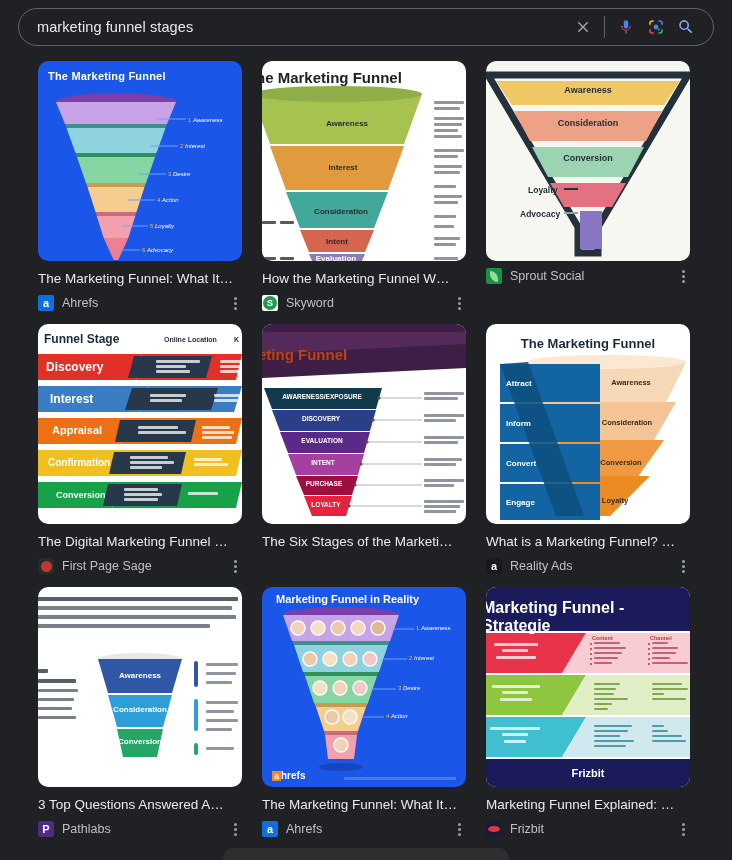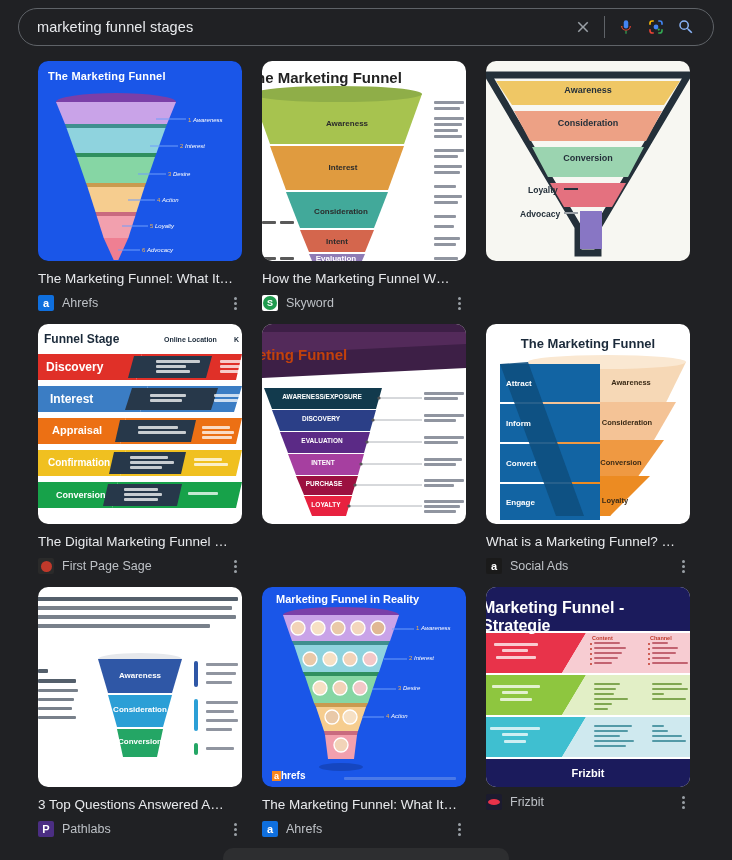--- a/index.html
+++ b/index.html
@@ -227,20 +227,31 @@
           <div class="band" style="left:52px;top:24px;width:100px;color:#24303a;font-size:9px">Awareness</div>
           <div class="band" style="left:52px;top:57px;width:100px;color:#24303a;font-size:9px">Consideration</div>
           <div class="band" style="left:52px;top:92px;width:100px;color:#24303a;font-size:9px">Conversion</div>
           <div class="lbl" style="left:42px;top:124px;color:#24303a;font-size:8.5px;font-weight:bold">Loyalty</div>
           <div class="lbl" style="left:34px;top:148px;color:#24303a;font-size:8.5px;font-weight:bold">Advocacy</div>
           <svg width="204" height="200" viewBox="0 0 204 200" style="position:absolute;inset:0">
             <line x1="78" y1="128" x2="92" y2="128" stroke="#24303a" stroke-width="2"></line>
             <line x1="78" y1="152" x2="92" y2="152" stroke="#9aa0a6" stroke-width="2"></line>
           </svg>
         </div>
+      </div>
+      <div class="cap-row">
+        <div class="fav" style="background:#1a8f4b">
+          <div style="width:8px;height:11px;background:#8fe08f;border-radius:0 8px 0 8px"></div>
+        </div>
+        <div class="src">Sprout Social</div>
+        <div class="kebab">
+            <i></i>
+            <i></i>
+            <i></i>
+          </div>
       </div>
     </div>
   </div>
 
   <div class="row">
 
     <div class="card">
       <div class="thumb">
         <div class="thumb-inner" style="background:#ffffff">
           <div class="t-title" style="left:6px;top:8px;font-size:12px;color:#1b2a3a">Funnel Stage</div>
@@ -358,20 +369,21 @@
             <div class="txtline" style="left:162px;top:134px;width:38px;height:2.5px"></div>
             <div class="txtline" style="left:162px;top:139px;width:32px;height:2.5px"></div>
             <div class="txtline" style="left:162px;top:155px;width:40px;height:2.5px"></div>
             <div class="txtline" style="left:162px;top:160px;width:30px;height:2.5px"></div>
             <div class="txtline" style="left:162px;top:176px;width:40px;height:2.5px"></div>
             <div class="txtline" style="left:162px;top:181px;width:36px;height:2.5px"></div>
             <div class="txtline" style="left:162px;top:186px;width:32px;height:2.5px"></div>
           </div>
         </div>
       </div>
+      <div class="cap-title">The Six Stages of the Marketi…</div>
     </div>
 
     <div class="card">
       <div class="thumb">
         <div class="thumb-inner" style="background:#ffffff">
           <div class="t-title" style="left:0;top:12px;width:204px;text-align:center;font-size:13px;color:#1b2a3a">The Marketing Funnel</div>
           <svg width="204" height="200" viewBox="0 0 204 200" style="position:absolute;inset:0">
             <path d="M42 38 H200 L124 192 H98 Z" fill="#f6d8b6"></path>
             <path d="M54 78 H190 L124 192 H98 Z" fill="#f4c396"></path>
             <path d="M68 116 H178 L124 192 H98 Z" fill="#ef9942"></path>
@@ -389,21 +401,21 @@
           <div class="lbl" style="left:20px;top:174px;color:#fff;font-size:8px;font-weight:bold">Engage</div>
           <div class="band" style="left:100px;top:54px;width:90px;color:#3a2a16;font-size:7.5px">Awareness</div>
           <div class="band" style="left:96px;top:94px;width:90px;color:#3a2a16;font-size:7.5px">Consideration</div>
           <div class="band" style="left:92px;top:134px;width:86px;color:#3a2a16;font-size:7.5px">Conversion</div>
           <div class="band" style="left:90px;top:172px;width:78px;color:#3a2a16;font-size:7.5px">Loyalty</div>
         </div>
       </div>
       <div class="cap-title">What is a Marketing Funnel? …</div>
       <div class="cap-row">
         <div class="fav" style="background:#1a1a1a;color:#fff">a</div>
-        <div class="src">Social Ads</div>
+        <div class="src">Reality Ads</div>
         <div class="kebab">
             <i></i>
             <i></i>
             <i></i>
           </div>
       </div>
     </div>
   </div>
 
   <div class="row">
@@ -590,20 +602,21 @@
             <div class="txtline" style="left:108px;top:153px;width:40px;height:2.2px;background:#2a7f8f"></div>
             <div class="txtline" style="left:108px;top:158px;width:32px;height:2.2px;background:#2a7f8f"></div>
             <div class="txtline" style="left:166px;top:138px;width:12px;height:2.2px;background:#2a7f8f"></div>
             <div class="txtline" style="left:166px;top:143px;width:16px;height:2.2px;background:#2a7f8f"></div>
             <div class="txtline" style="left:166px;top:148px;width:30px;height:2.2px;background:#2a7f8f"></div>
             <div class="txtline" style="left:166px;top:153px;width:34px;height:2.2px;background:#2a7f8f"></div>
           </div>
           <div style="position:absolute;left:0;top:180px;width:204px;text-align:center;color:#fff;font-size:11px;font-weight:bold">Frizbit</div>
         </div>
       </div>
+      <div class="cap-title">Marketing Funnel Explained: …</div>
       <div class="cap-row">
         <div class="fav" style="background:#1b1b2f">
           <div style="width:12px;height:6px;border-radius:50%;background:#e8324a"></div>
         </div>
         <div class="src">Frizbit</div>
         <div class="kebab">
             <i></i>
             <i></i>
             <i></i>
           </div>

